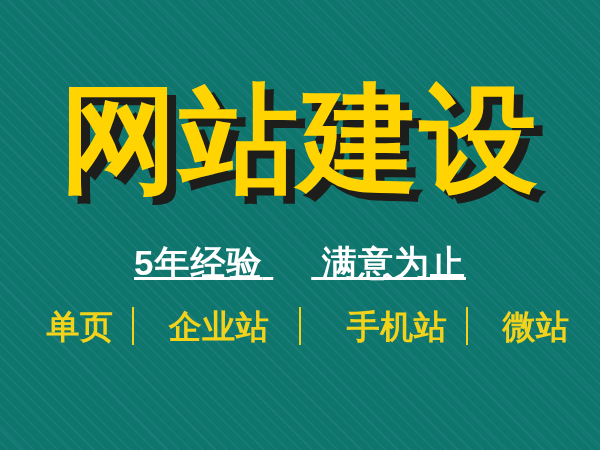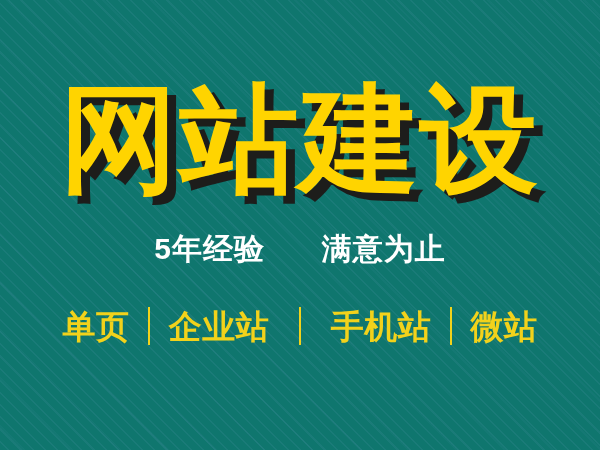--- a/index.html
+++ b/index.html
@@ -71,44 +71,45 @@
     color: #1d1d1b;
   }
   #headline-main {
     top: 0;
     left: 0;
     color: #ffd400;
   }
 
   
   #subtitle {
-    top: 226px;
+    top: 240px;
     height: 46px;
     color: #ffffff;
-    font-size: 30px;
+    font-size: 35px;
     line-height: 46px;
     font-weight: 700;
     letter-spacing: 1px;
     white-space: nowrap;
+    text-decoration: underline;
   }
   #subtitle .gap { display: inline-block; width: 38px; }
 
   
   .svc-row {
     color: #f2d21b;
     font-size: 33px;
     line-height: 44px;
     font-weight: 700;
     white-space: nowrap;
     letter-spacing: 0.5px;
   }
   #svc-row-1 { top: 303px; height: 44px; }
   #svc-row-2 { top: 353px; height: 46px; }
 
-  .svc-item { display: inline-block; vertical-align: middle; }
+  .svc-item { display: inline-block; vertical-align: middle; margin-left: 16px; }
 
   .sep {
     display: inline-block;
     vertical-align: middle;
     width: 2px;
     height: 38px;
     background: #f2d21b;
     margin: 0 12px;
     position: relative;
     top: -1px;

